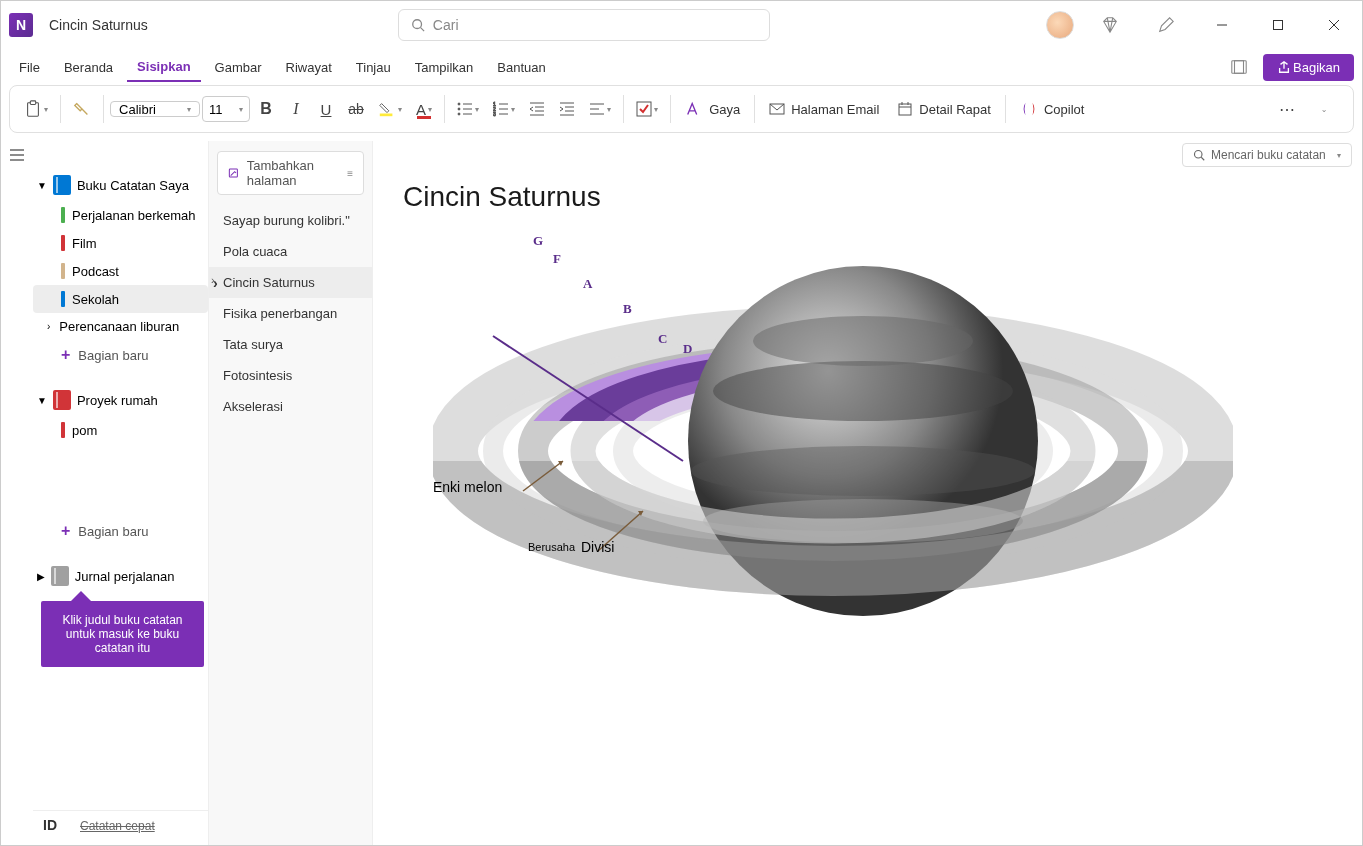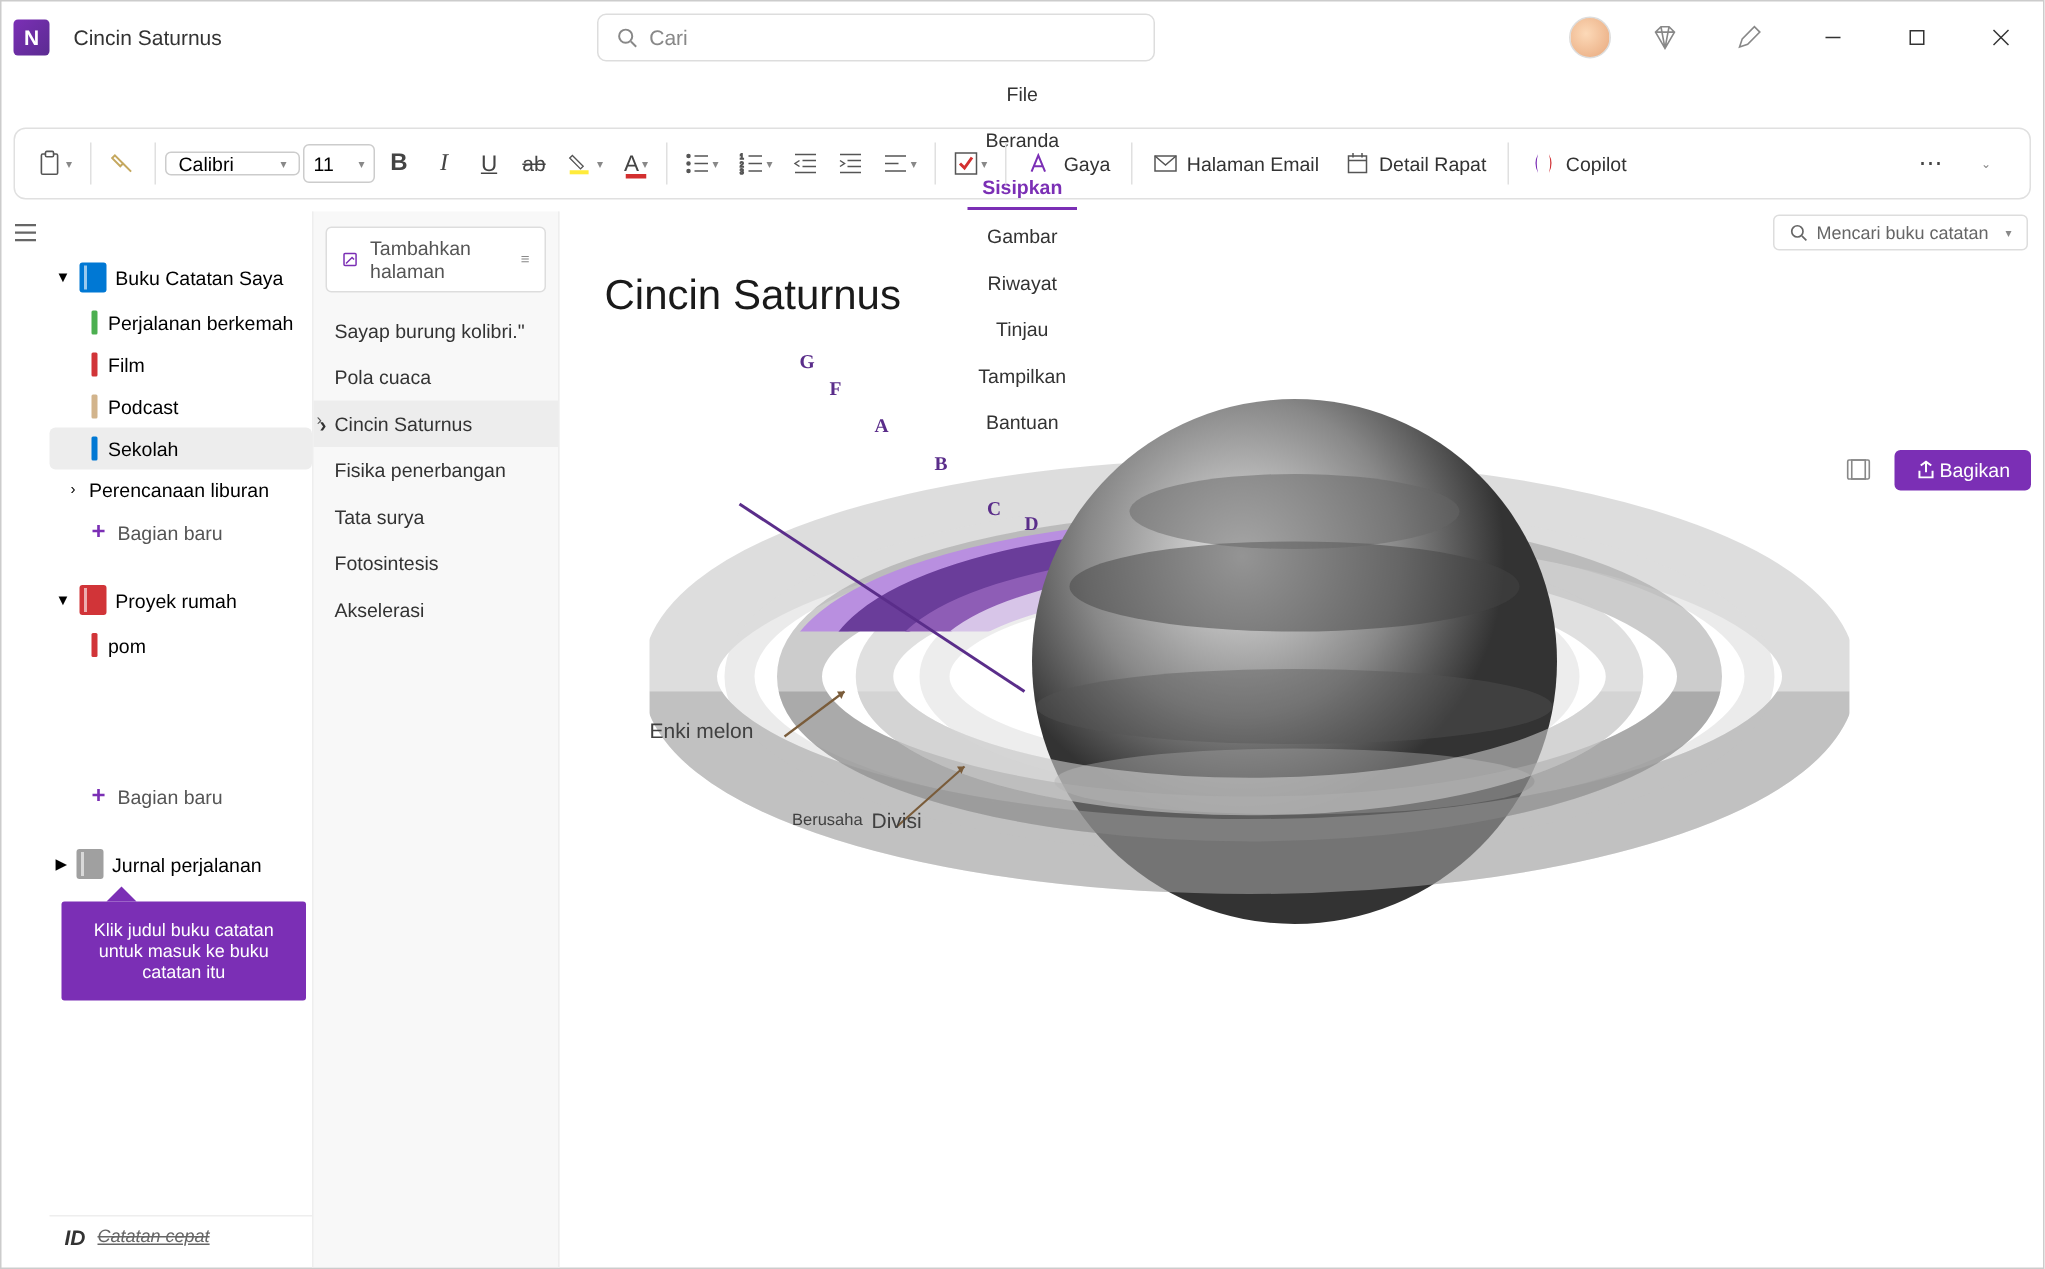--- a/index.html
+++ b/index.html
@@ -6,21 +6,21 @@
 body { width: 1363px; height: 846px; background: #fff; overflow: hidden; border: 1px solid #ccc; position: relative; }
 .titlebar { height: 48px; display: flex; align-items: center; padding: 0 8px; }
 .app-icon { width: 24px; height: 24px; background: linear-gradient(135deg, #7b2fb5, #5b2c91); border-radius: 3px; display: flex; align-items: center; justify-content: center; margin-right: 16px; }
 .app-icon span { color: #fff; font-weight: bold; font-size: 14px; }
 .doc-title { font-size: 14px; color: #333; }
 .searchbox { margin-left: 250px; width: 372px; height: 32px; border: 1px solid #ddd; border-radius: 6px; display: flex; align-items: center; padding: 0 12px; color: #888; font-size: 14px; }
 .searchbox svg { margin-right: 8px; }
 .titlebar-right { margin-left: auto; display: flex; align-items: center; gap: 16px; }
 .avatar { width: 28px; height: 28px; border-radius: 50%; background: radial-gradient(circle at 40% 40%, #fcd9b8, #e8a87c); border: 1px solid #ddd; }
 .title-icon { width: 40px; height: 30px; display: flex; align-items: center; justify-content: center; color: #666; cursor: pointer; }
-.menubar { height: 36px; display: flex; align-items: center; padding: 0 8px; gap: 4px; flex-direction: column; }
+.menubar { height: 36px; display: flex; align-items: center; padding: 0 8px; gap: 4px; }
 .menu-item { padding: 6px 10px; font-size: 13px; color: #333; cursor: pointer; border-radius: 4px; }
 .menu-item.active { color: #7b2fb5; font-weight: 600; border-bottom: 2px solid #7b2fb5; border-radius: 0; }
 .menubar-right { margin-left: auto; display: flex; align-items: center; gap: 8px; }
 .share-btn { background: #7b2fb5; color: #fff; padding: 6px 14px; border-radius: 4px; font-size: 13px; display: flex; align-items: center; gap: 2px; }
 .mode-icon { width: 32px; height: 28px; display: flex; align-items: center; justify-content: center; color: #666; }
 .ribbon { height: 48px; border: 1px solid #e0e0e0; border-radius: 8px; margin: 0 8px 8px 8px; display: flex; align-items: center; padding: 0 8px; gap: 2px; }
 .ribbon-sep { width: 1px; height: 28px; background: #e0e0e0; margin: 0 4px; }
 .ribbon-btn { padding: 4px 6px; display: flex; align-items: center; justify-content: center; border-radius: 4px; cursor: pointer; color: #444; min-width: 28px; height: 32px; }
 .ribbon-btn svg { pointer-events: none; }
 .font-name { border: 1px solid #ccc; border-radius: 4px; padding: 2px 8px; font-size: 13px; width: 90px; height: 16px; display: flex; align-items: center; justify-content: space-between; }
@@ -36,37 +36,37 @@
 .nb-book-icon.red { background: #d13438; }
 .nb-book-icon.gray { background: #a0a0a0; }
 .nb-book-icon::before { content: ''; position: absolute; left: 3px; top: 2px; bottom: 2px; width: 2px; background: rgba(255,255,255,0.6); }
 .section-item { display: flex; align-items: center; gap: 7px; padding: 6px 8px 6px 28px; cursor: pointer; border-radius: 4px; }
 .section-item.selected { background: #ededed; }
 .section-bar { width: 4px; height: 16px; border-radius: 1px; }
 .new-section { display: flex; align-items: center; gap: 8px; padding: 6px 8px 6px 28px; cursor: pointer; color: #7b2fb5; }
 .plus-icon { font-size: 16px; font-weight: bold; }
 .tooltip { position: absolute; top: 460px; left: 8px; right: 4px; background: #7b2fb5; color: #fff; font-size: 12px; padding: 12px 10px; text-align: center; border-radius: 2px; z-index: 10; }
 .tooltip::before { content: ''; position: absolute; top: -10px; left: 30px; border: 10px solid transparent; border-bottom-color: #7b2fb5; border-top: none; }
-.nav-footer { position: absolute; bottom: 6px; left: 0; right: 0; padding: 6px 10px; border-top: 1px solid #eee; display: flex; align-items: flex-start; gap: 8px; font-size: 12px; color: #666; font-style: italic; }
+.nav-footer { position: absolute; bottom: 6px; left: 0; right: 0; padding: 6px 10px; border-top: 1px solid #eee; display: flex; align-items: flex-end; gap: 23px; font-size: 12px; color: #666; }
 .nav-footer .id { font-weight: 600; font-size: 14px; color: #333; }
 .nav-footer .qn { text-decoration: line-through underline; }
 .pages-panel { width: 165px; background: #f8f8f8; border-left: 1px solid #eee; border-right: 1px solid #eee; padding-top: 10px; font-size: 13px; position: relative; }
 .add-page { margin: 0 8px 10px 8px; border: 1px solid #ddd; border-radius: 4px; padding: 6px 10px; display: flex; align-items: center; gap: 8px; background: #fff; color: #555; }
 .add-page svg { color: #7b2fb5; }
 .page-item { padding: 8px 14px; cursor: pointer; color: #333; }
 .page-item.selected { background: #ededed; position: relative; }
 .page-item.selected::before { content: '›'; position: absolute; left: 4px; font-size: 14px; font-weight: bold; transform: rotate(0deg); } 
 .page-item .chev { position: absolute; left: 2px; top: 7px; font-size: 11px; color: #555; }
 .content { flex: 1; position: relative; padding: 40px 30px; overflow: hidden; }
 .search-nb { position: absolute; top: -36px; right: 10px; border: 1px solid #ddd; border-radius: 4px; padding: 4px 10px; font-size: 12px; color: #666; display: flex; align-items: center; gap: 6px; width: 170px; background: #fff; z-index: 5; }
 .fullscreen { position: absolute; top: 10px; right: 14px; color: #888; cursor: pointer; }
 .page-title { font-size: 28px; font-weight: 400; color: #1a1a1a; margin-bottom: 8px; }
 .page-date { font-size: 12px; color: #666; margin-bottom: 30px; }
 .saturn-container { position: relative; width: 800px; height: 480px; margin-left: 30px; }
-.annotation { position: absolute; font-size: 14px; color: #404040; }
+.annotation { position: absolute; font-size: 14px; color: #000000; }
 .annotation.small { font-size: 11px; }
 .ring-label { font-family: cursive; font-weight: 600; color: #5a2d8a; font-size: 13px; }
 .clipboard-icon { width: 18px; height: 18px; }
 </style>
 </head>
 <body>
 
 <div class="titlebar">
   <div class="app-icon">
       <span>N</span>

